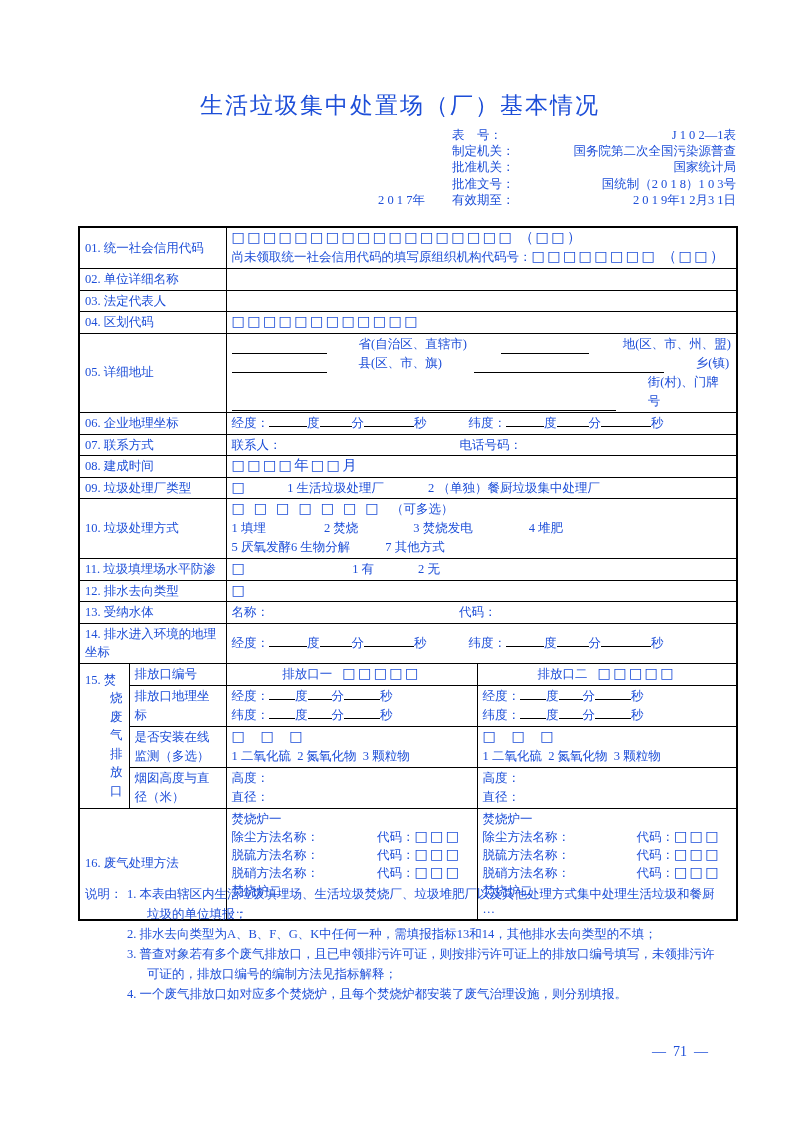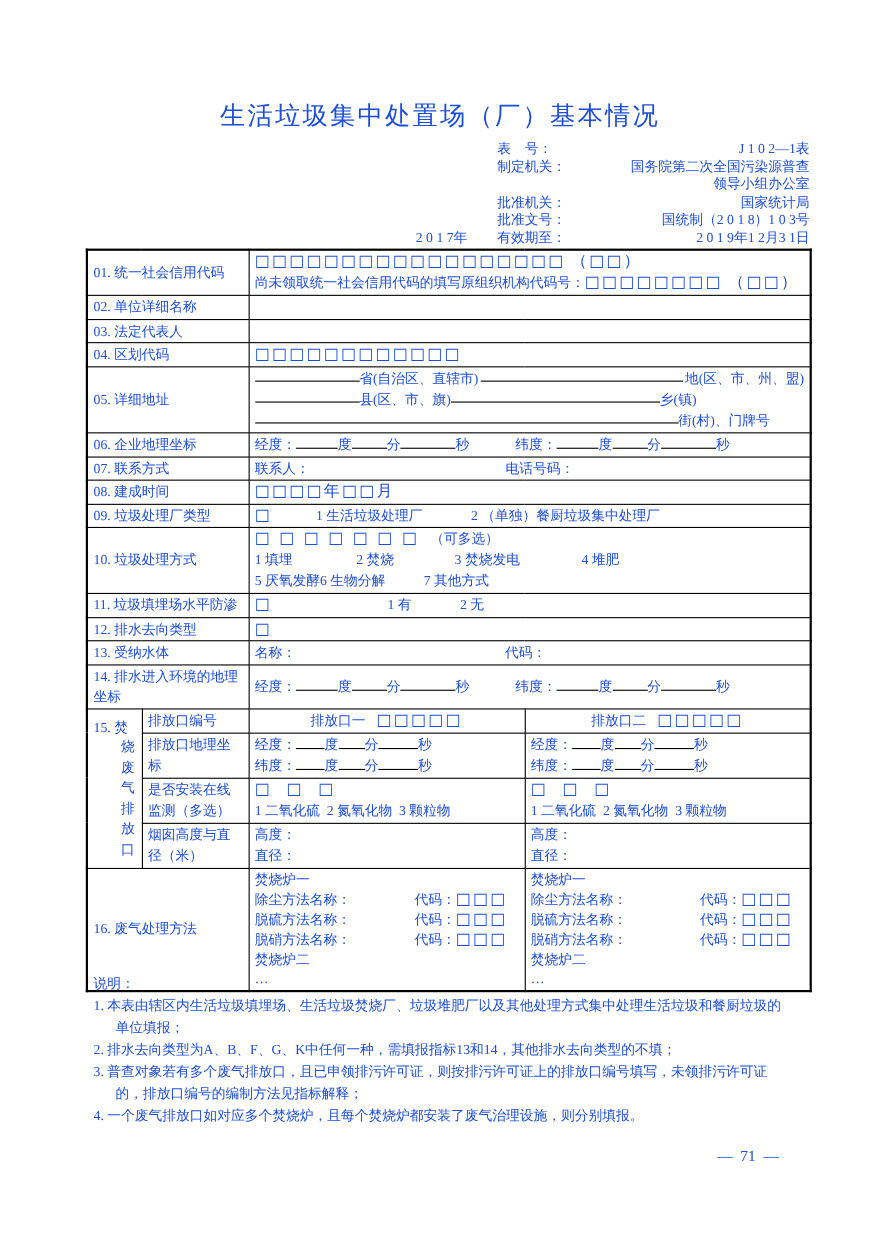--- a/index.html
+++ b/index.html
@@ -34,41 +34,41 @@
   .mlparen { margin-left:5px; }
 
   .u { display:inline-block; border-bottom:1px solid #000; height:12px; vertical-align:baseline; }
   .u95{width:95px} .u190{width:190px} .u385{width:385px}
   .u38{width:38px} .u32{width:32px} .u50{width:50px}
   .u26{width:26px} .u24{width:24px} .u36{width:36px}
   .ufill{flex:1; margin:0 2px;}
   .gap42{display:inline-block;width:42px}
 
   .line { line-height:19px; }
-  .addr-line { display:flex; align-items:flex-start; line-height:19px; }
+  .addr-line { display:flex; align-items:flex-end; line-height:19px;gap:32px; }
   .c-line { line-height:19px; white-space:nowrap; }
 
   .v15 { vertical-align:top; padding-top:2px; line-height:19.4px; padding-left:5px; }
   .v15 .vc { display:block; }
   .v15 .vc.ind { padding-left:25px; }
 
   .center-cell { text-align:center; }
 
   .r16line { display:flex; justify-content:space-between; padding-right:10px; line-height:18px; }
 
   .ml60{margin-left:40px} .ml44{margin-left:44px} .ml105{margin-left:105px}
   .ml58{margin-left:58px} .ml55{margin-left:55px} .ml56{margin-left:56px}
   .ml43{} .ml35{margin-left:35px}
   .ml190{margin-left:190px} .ml178{margin-left:178px} .ml10{margin-left:10px}
 
   .footer { position:absolute; top:853px; left:78px; width:658px; height:20px; font-size:12.5px; }
   .footer span { position:absolute; top:0; }
   .f1{left:7px} .f2{left:162px} .f3{left:354px} .f4{right:0}
 
-  .notes { position:absolute; top:884px; left:85px; width:632px; font-size:12.5px; line-height:20px; display:flex;flex-direction:column; }
+  .notes { position:absolute; top:884px; left:85px; width:632px; font-size:12.5px; line-height:20px; display:flex; }
   .notes-label { width:42px; flex:none; }
   .notes-items { flex:1; }
   .note-item { padding-left:20px; text-indent:-20px; }
 
   .pageno { position:absolute; top:1044px; left:620px; width:120px; text-align:center; font-size:14px; }
 </style>
 </head>
 <body>
 
 <div class="page">
@@ -78,25 +78,20 @@
   <div class="meta">
     <div class="meta-row">
       <span class="meta-year"></span>
       <span class="meta-label" data-bind="meta.form_no_label">表    号：</span>
       <span class="meta-value" data-bind="meta.form_no">J 1 0 2—1表</span>
     </div>
     <div class="meta-row">
       <span class="meta-year"></span>
       <span class="meta-label" data-bind="meta.maker_label">制定机关：</span>
       <span class="meta-value" data-bind="meta.maker_value1">国务院第二次全国污染源普查</span>
-    </div>
-    <div class="meta-row">
-      <span class="meta-year"></span>
-      <span class="meta-label"></span>
-      <span class="meta-value" data-bind="meta.maker_value2">领导小组办公室</span>
     </div>
     <div class="meta-row">
       <span class="meta-year"></span>
       <span class="meta-label" data-bind="meta.approve_label">批准机关：</span>
       <span class="meta-value" data-bind="meta.approve_value">国家统计局</span>
     </div>
     <div class="meta-row">
       <span class="meta-year"></span>
       <span class="meta-label" data-bind="meta.doc_label">批准文号：</span>
       <span class="meta-value" data-bind="meta.doc_value">国统制（2 0 1 8）1 0 3号</span>

